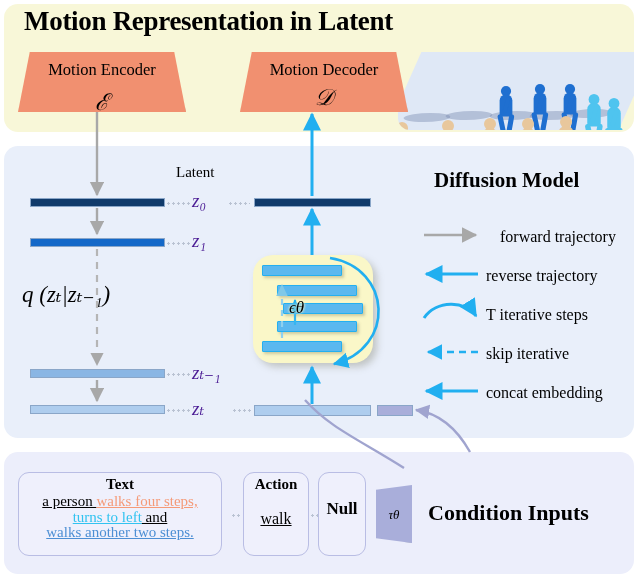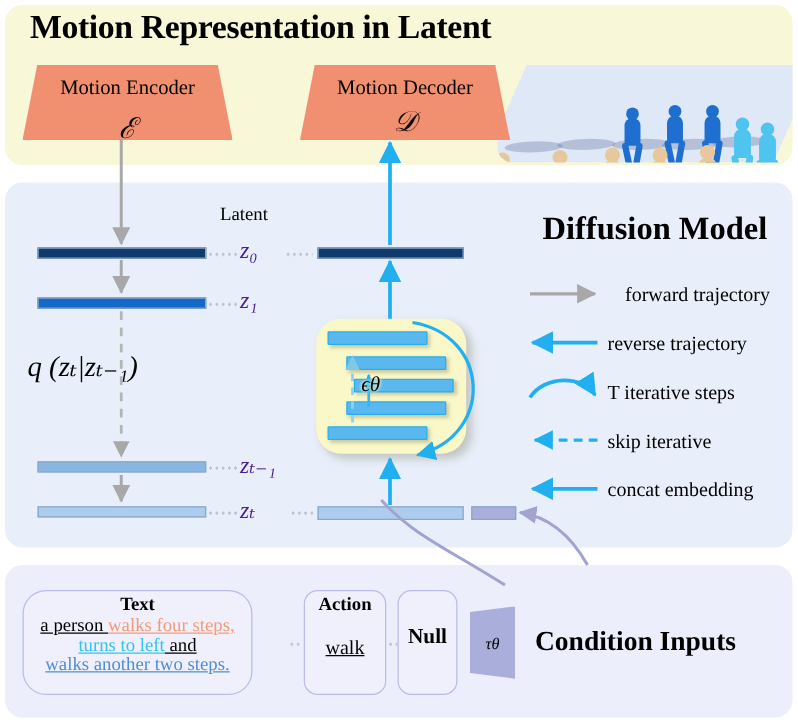--- a/index.html
+++ b/index.html
@@ -43,21 +43,21 @@
              border-radius:3px;transform:rotate(-12deg);}
   .fig .armA{position:absolute;left:-2px;top:13px;width:5px;height:19px;
              border-radius:3px;transform:rotate(16deg);}
   .shadow{position:absolute;background:rgba(120,135,175,.42);height:9px;
           border-radius:50%;transform:skewX(-40deg);}
 
   
   #mid-panel{left:4px;top:146px;width:630px;height:292px;background:#e9effa;
              border-radius:14px;}
   #diffusion-title{position:absolute;left:434px;top:168px;width:200px;
-                   font-weight:bold;font-size:26px;color:#000;white-space:nowrap;}
+                   font-weight:bold;font-size:21px;color:#000;white-space:nowrap;}
 
   .latbar{position:absolute;border:1px solid #8aa6c8;box-sizing:border-box;}
   .zlab{position:absolute;font-size:19px;font-style:italic;color:#4c1d95;
         white-space:nowrap;}
   .dots{position:absolute;height:3px;
         background-image:radial-gradient(circle,#b9c2d2 40%,transparent 42%);
         background-size:5px 3px;}
   #latent-word{position:absolute;left:176px;top:164px;font-size:15px;color:#000;text-align:center;}
   #q-formula{position:absolute;left:22px;top:281px;font-size:23px;color:#000;
              font-style:italic;white-space:nowrap;}
@@ -77,21 +77,21 @@
              pointer-events:none;}
 
   
   .leg{position:absolute;font-size:16px;color:#000;white-space:nowrap;}
 
   
   #bot-panel{left:4px;top:452px;width:630px;height:122px;background:#eceefb;
              border-radius:14px;}
   .cbox{position:absolute;background:#eff0fc;border:1.3px solid #b9bde4;
         border-radius:11px;box-sizing:border-box;text-align:center;}
-  #text-box{left:18px;top:472px;width:184px;height:84px;border-radius:19px;}
+  #text-box{left:18px;top:472px;width:204px;height:84px;}
   #action-box{left:243px;top:472px;width:66px;height:84px;}
   #null-box{left:318px;top:472px;width:48px;height:84px;}
   .chead{font-weight:bold;font-size:15px;color:#000;display:block;padding-top:3px;}
   #text-lines{font-size:15px;line-height:15.5px;padding:1px 2px 0 2px;}
   #text-lines span{text-decoration:underline;}
   .c-black{color:#000;} .c-salmon{color:#f59a78;}
   .c-cyan{color:#32c3f0;} .c-blue{color:#4d8fd4;}
   #action-val{display:block;font-size:16px;text-decoration:underline;padding-top:17px;}
   #null-val{display:block;font-weight:bold;font-size:17px;padding-top:26px;}
   #tau-box{position:absolute;left:376px;top:485px;width:36px;height:58px;}

